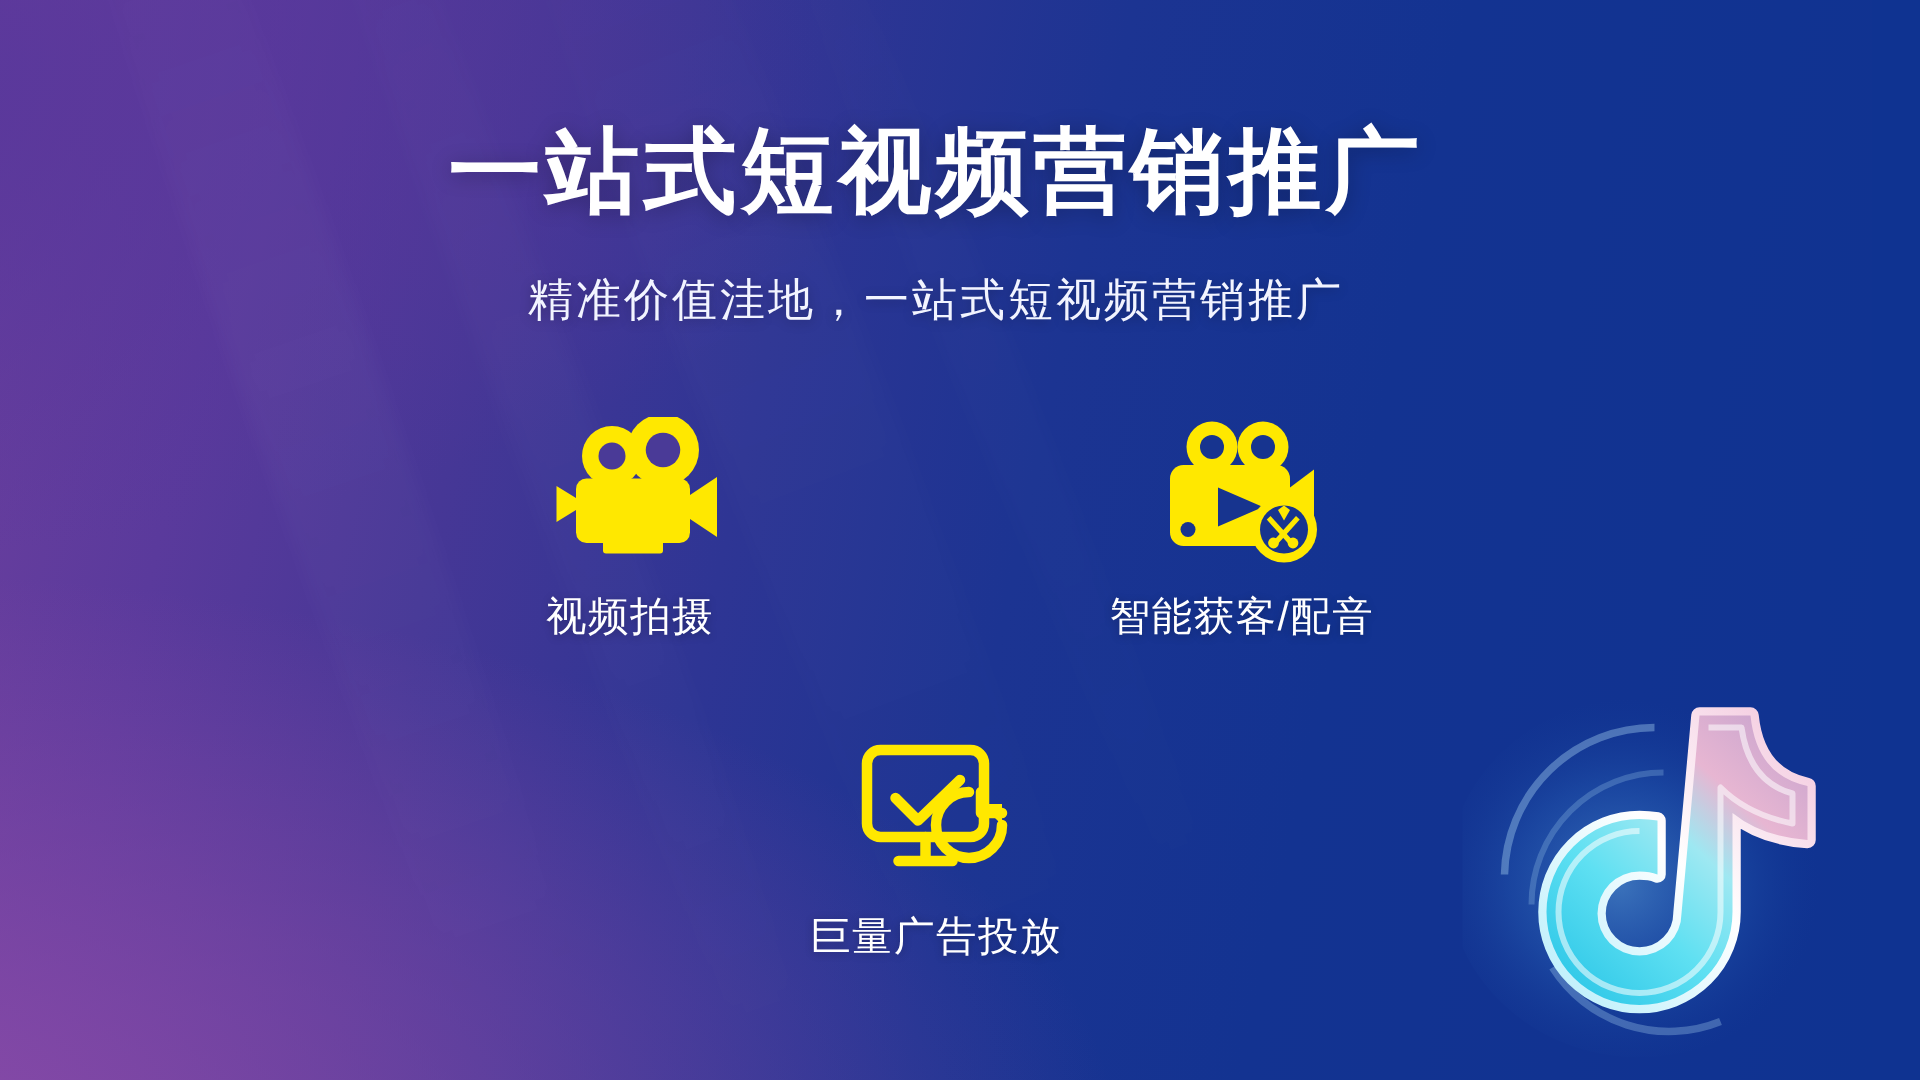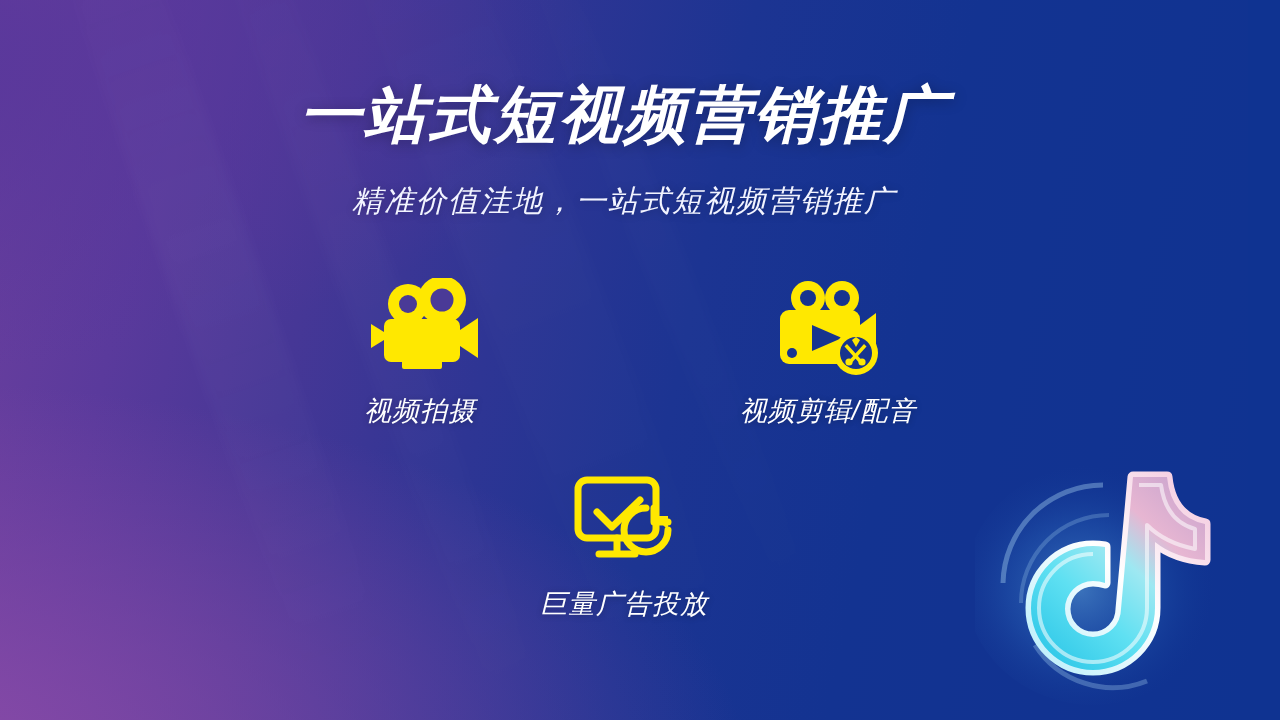--- a/index.html
+++ b/index.html
@@ -12,21 +12,20 @@
 
   
   #stage {
     position:absolute; inset:0;
     width:1248px; height:720px;
     overflow:hidden;
     background:
       radial-gradient(ellipse 120% 90% at -10% 105%, #8a4ba8 0%, rgba(138,75,168,0) 58%),
       radial-gradient(ellipse 110% 80% at -12% 8%,  #57379b 0%, rgba(87,55,155,0) 55%),
       linear-gradient(102deg, #6b3f9e 0%, #5a3a9c 13%, #463796 26%, #2e3594 40%, #1c3492 54%, #133391 70%, #0f3391 100%);
-    font-style: italic;
   }
   
   .streak {
     position:absolute;
     background:linear-gradient(to bottom, rgba(255,255,255,0) 0%, rgba(255,255,255,.055) 45%, rgba(255,255,255,0) 100%);
     transform-origin:top left;
     filter:blur(6px);
     pointer-events:none;
   }
   .streak.s1 { left:30px;  top:-120px; width:90px;  height:880px; transform:rotate(-19deg); opacity:.55; }
@@ -52,21 +51,21 @@
     font-size:30px;
     font-weight:normal;
     letter-spacing:2px;
     line-height:1.25;
     text-shadow:0 1px 8px rgba(0,0,0,.25);
   }
 
   
   .row { position:absolute; display:flex; justify-content:center; }
   #row-top    { left:0; right:0; top:275px;  gap:176px; }
-  #row-bottom { left:0; right:0; top:468px;  }
+  #row-bottom { left:0; right:0; top:488px;  }
 
   .service {
     width:232px;
     display:flex;
     flex-direction:column;
     align-items:center;
   }
   .icon-box {
     height:104px;
     display:flex;
@@ -141,21 +140,21 @@
           <circle cx="84" cy="76" r="16" fill="#17348f"></circle>
           <g fill="#FFE800">
             <circle cx="77" cy="85" r="3.6"></circle>
             <circle cx="90" cy="85" r="3.6"></circle>
             <path d="M77.5 83 L92 67 L94.5 69.4 L80 85.5 Z"></path>
             <path d="M89.5 83 L75 67 L72.5 69.4 L87 85.5 Z"></path>
             <path d="M80 63 L84 70 L88 63 L84 60 Z"></path>
           </g>
         </svg>
       </div>
-      <div class="service-label">视频剪辑/配音</div>
+      <div class="service-label">智能获客/配音</div>
     </div>
 
 
   </div>
 
   <div class="row" id="row-bottom">
 
     <div class="service">
       <div class="icon-box">
         <svg width="104" height="96" viewBox="0 0 104 96" fill="none" stroke="#FFE800" stroke-width="7" stroke-linecap="round" stroke-linejoin="round">

